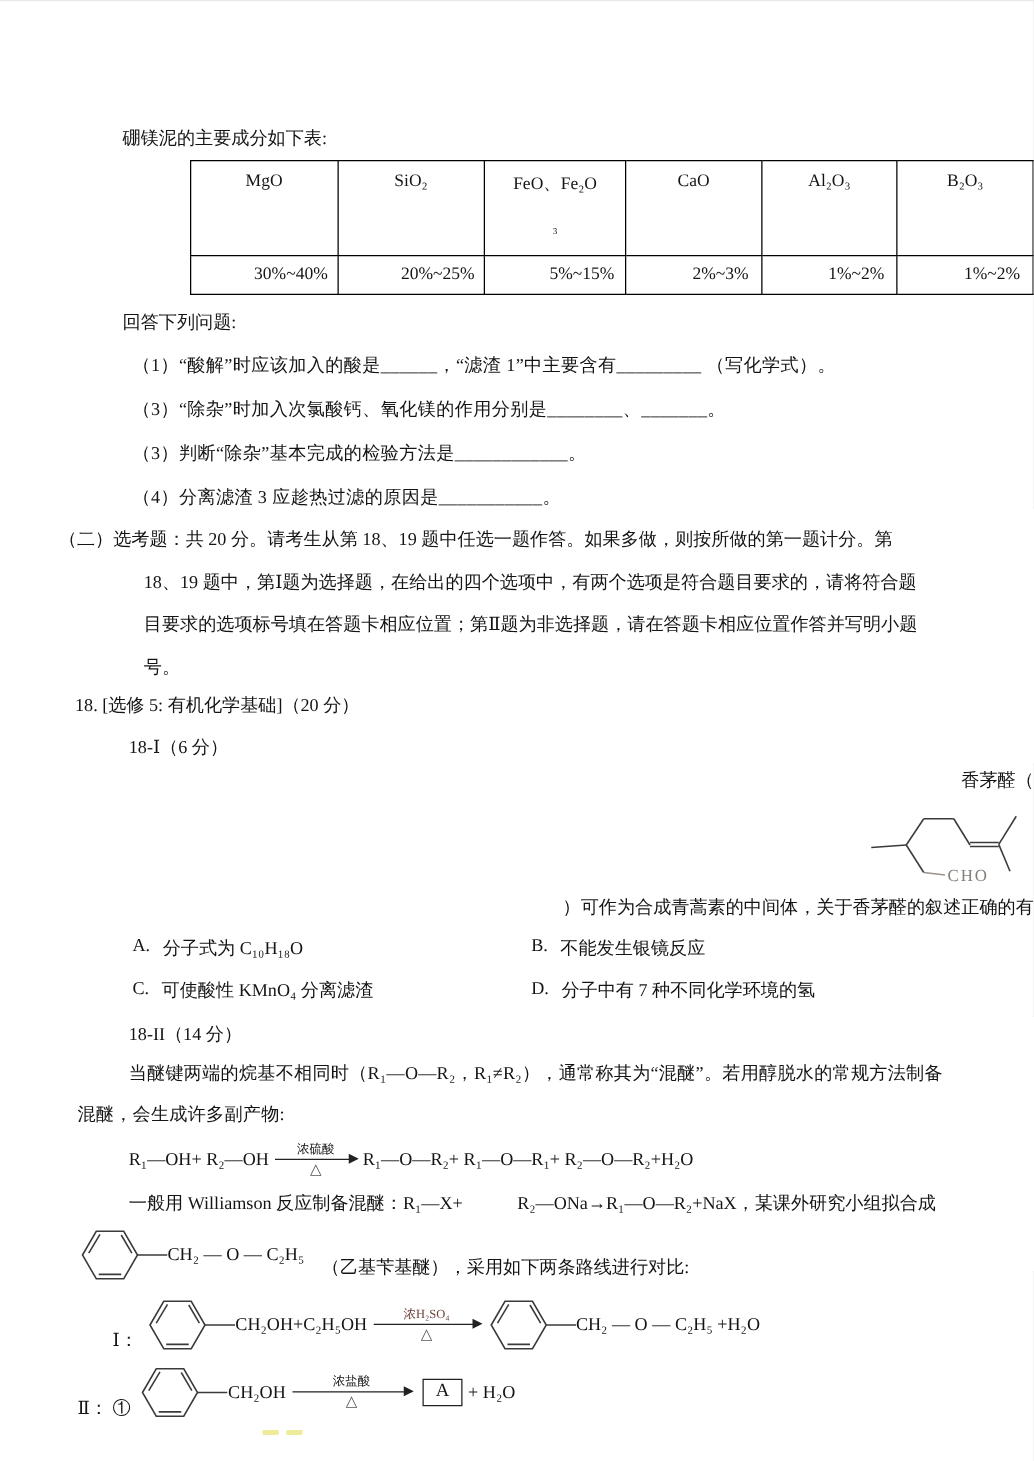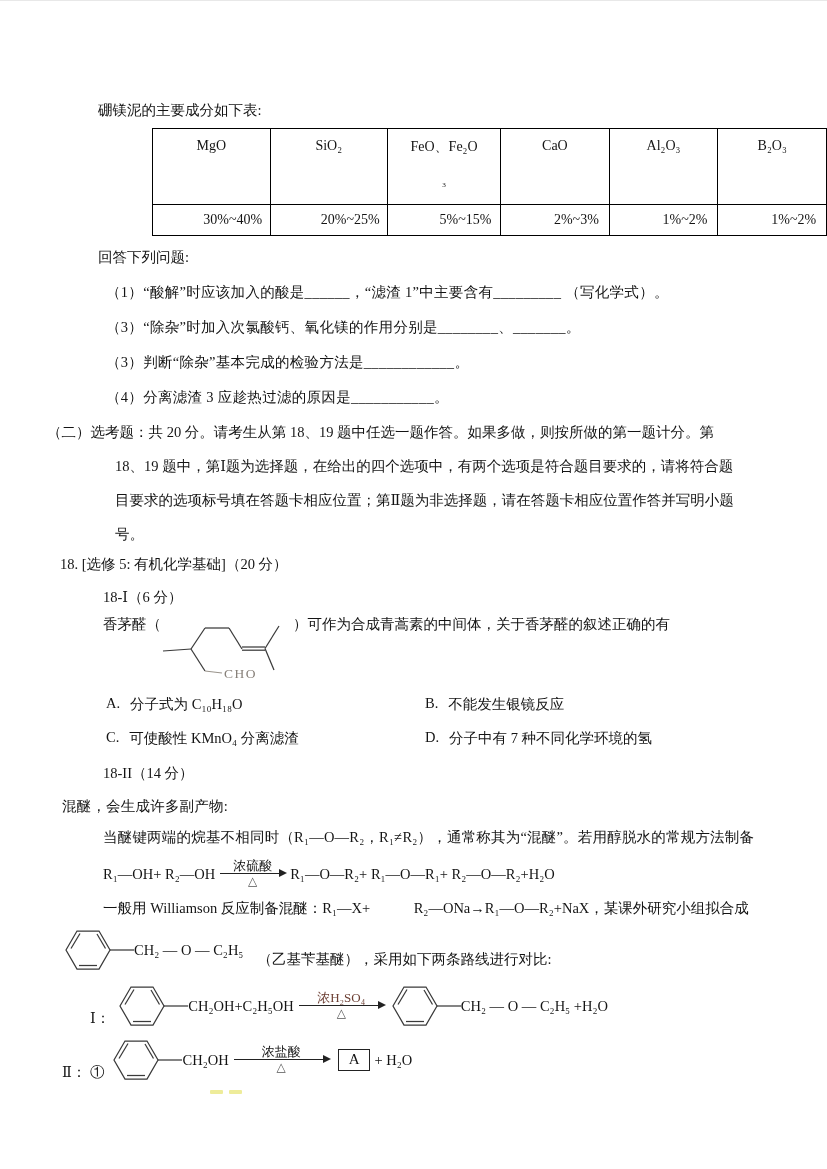--- a/index.html
+++ b/index.html
@@ -18,34 +18,34 @@
   table.comp tr.hdr td { height:66px; vertical-align:top; padding-top:9px; }
   table.comp tr.val td { height:30px;padding-left:45px; }
   .hdr-wrap-line2 { display:block; margin-top:18px; font-size:12px; }
   .answer-prompt { margin:12px 0 0 98px; }
   .question { margin:16px 0 0 106px; letter-spacing:0.3px; }
   .section2 { margin-top:8px; line-height:34px; }
   .s2-first { margin-left:47px; }
   .s2-cont  { margin-left:115px; }
   .q18-title { margin:4px 0 0 60px; }
   .part-label { margin:14px 0 0 103px; }
-  .stem-row { display:flex; margin:8px 0 0 103px; }
+  .stem-row { display:flex; align-items:flex-end; margin:8px 0 0 103px;flex-direction:column; }
   .stem-row .stem-txt { margin-bottom:8px; white-space:nowrap; }
   .options-row { display:flex; margin:6px 0 0 106px; }
   .options-row + .options-row { margin-top:15px; }
   .opt { display:flex; }
   .opt-a, .opt-c { width:319px; }
   .opt-label { margin-right:10px; }
   .part2-label { margin:16px 0 0 103px; }
   .para { margin:12px 0 0 103px; letter-spacing:0.2px; }
   .para2 { margin:14px 0 0 62px; }
   .rxn-row { display:flex; align-items:center; margin-left:103px; white-space:nowrap; }
   .rxn-txt { white-space:nowrap; }
   .rxn-arrow { display:flex; flex-direction:column; align-items:center; margin:0 5px; }
-  .ra-top { font-size:13px; line-height:14px; white-space:nowrap; }
+  .ra-top { font-size:10px; line-height:14px; white-space:nowrap; }
   .ra-shaft { position:relative; align-self:stretch; height:0; border-bottom:1.3px solid #222; }
   .ra-shaft::after {
     content:""; position:absolute; right:-2px; top:-4px;
     border-left:8px solid #222; border-top:4px solid transparent; border-bottom:4px solid transparent;
   }
   .ra-bottom { font-size:12px; line-height:15px; color:#555; }
   .w65 { width:65px; } .w85 { width:85px; } .w95 { width:95px; }
   .cond-red { color:#6d4035; }
   .williamson { margin:10px 0 0 103px; white-space:pre-wrap; }
   .ether-row { display:flex; align-items:center; margin:6px 0 0 62px; }
@@ -144,22 +144,22 @@
       <span>可使酸性 KMnO₄ 分离滤渣</span>
     </div>
     <div class="opt">
       <span class="opt-label">D.</span>
       <span>分子中有 7 种不同化学环境的氢</span>
     </div>
   </div>
 
   <div class="part2-label">18-II（14 分）</div>
 
+  <div class="para">当醚键两端的烷基不相同时（R₁—O—R₂，R₁≠R₂），通常称其为“混醚”。若用醇脱水的常规方法制备</div>
   <div class="para para2">混醚，会生成许多副产物:</div>
-  <div class="para">当醚键两端的烷基不相同时（R₁—O—R₂，R₁≠R₂），通常称其为“混醚”。若用醇脱水的常规方法制备</div>
 
   <div class="rxn-row" style="margin-top:12px;">
     <span class="rxn-txt">R₁—OH+ R₂—OH</span>
     <span class="rxn-arrow w65">
       <span class="ra-top">浓硫酸</span>
       <span class="ra-shaft"></span>
       <span class="ra-bottom">△</span>
     </span>
     <span class="rxn-txt">R₁—O—R₂+ R₁—O—R₁+ R₂—O—R₂+H₂O</span>
   </div>

